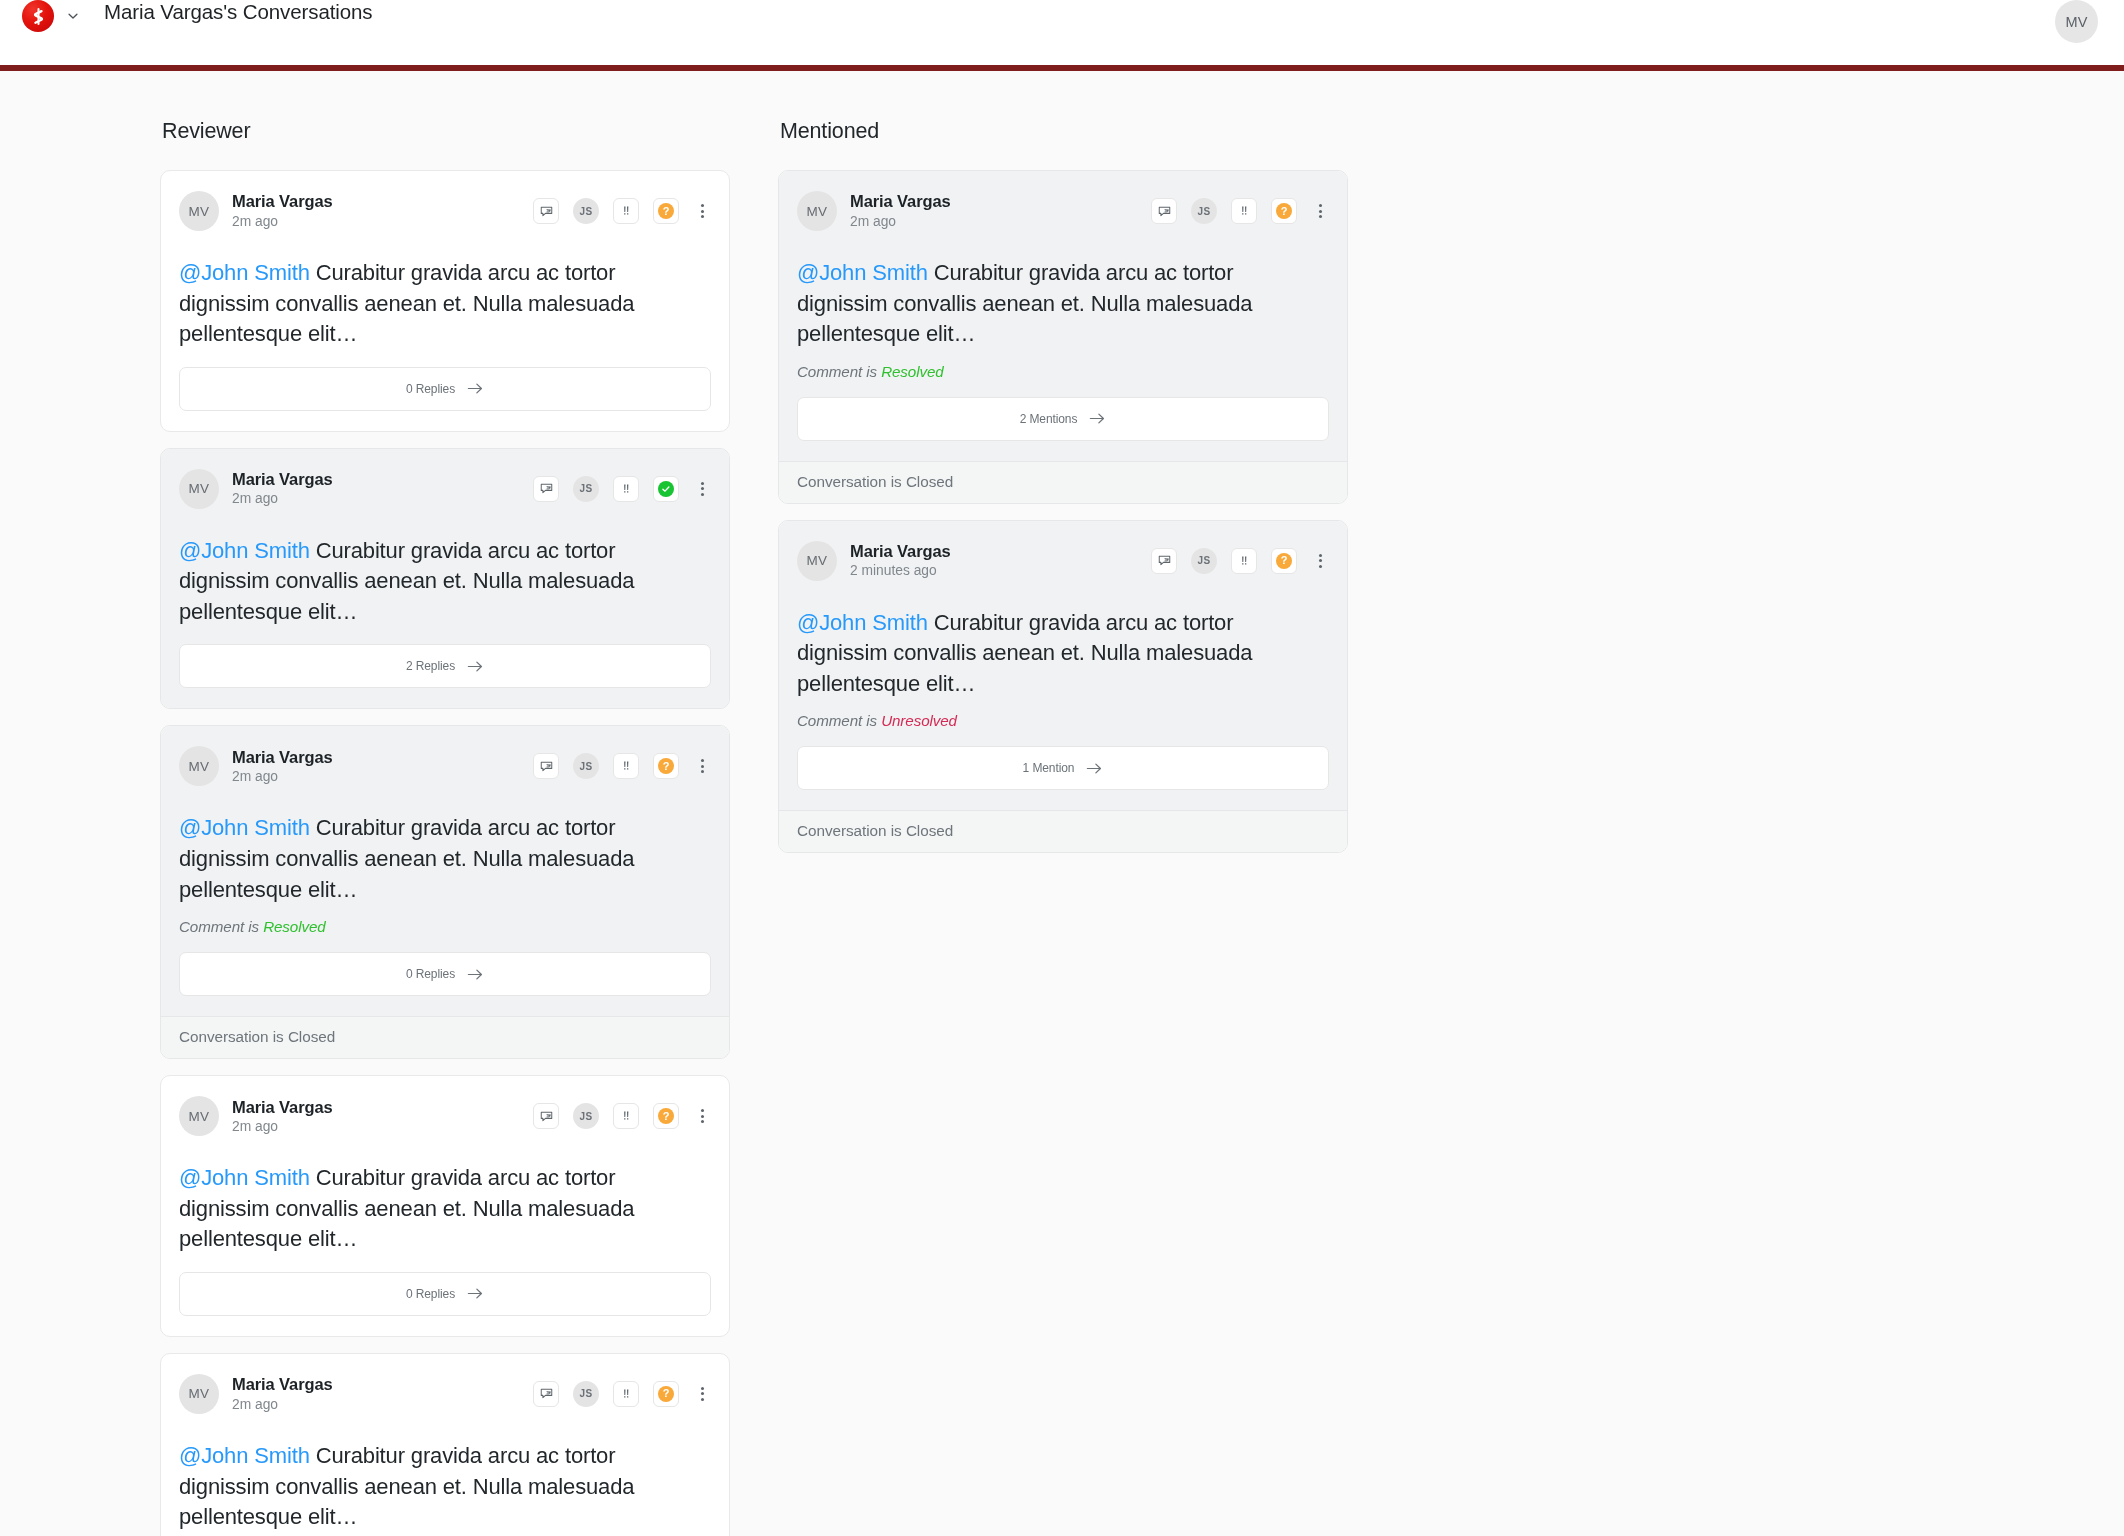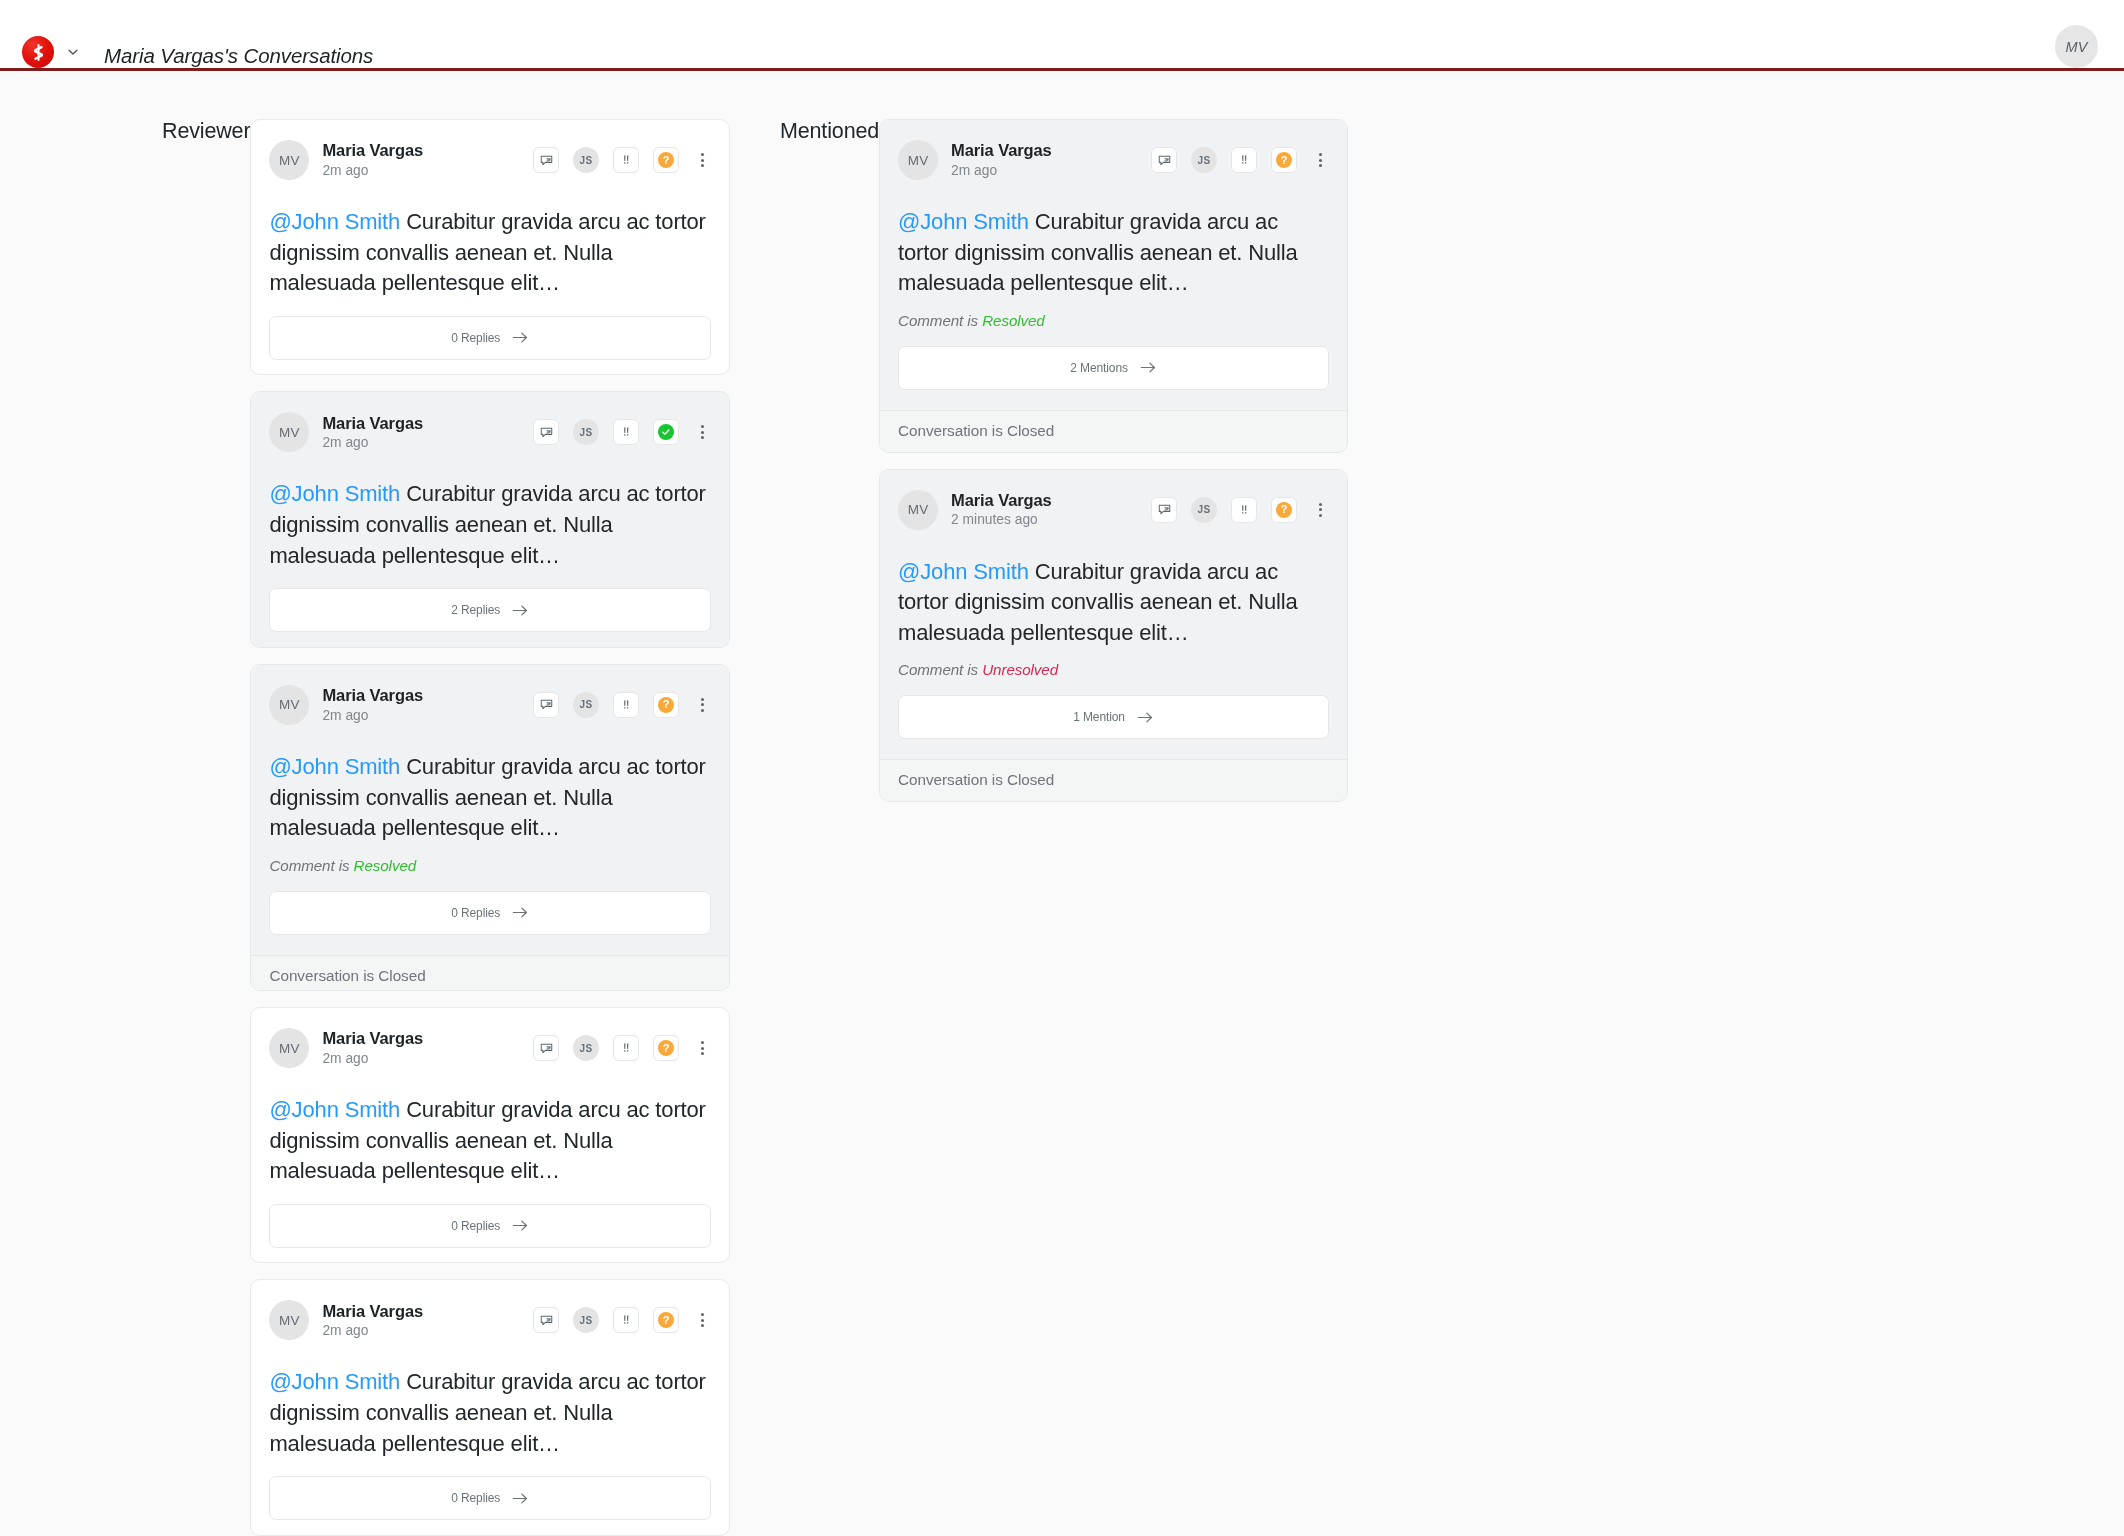--- a/index.html
+++ b/index.html
@@ -8,26 +8,25 @@
     height: 1536px;
     background: #FFFFFF;
     font-family: "Liberation Sans", sans-serif;
     -webkit-font-smoothing: antialiased;
   }
 
   
   .topbar {
     height: 71px;
     background: #FFFFFF;
-    border-bottom: 3px solid #7f1d1d;
+    border-bottom: 6px solid #7f1d1d;
     display: flex;
-    align-items: flex-end;
+    align-items: flex-start;
     padding: 0 26px 0 22px;
     position: relative;
-    font-style: italic;
   }
   .brand { display: flex; align-items: center; gap: 10px; }
   .logo-mark {
     width: 32px; height: 32px; border-radius: 50%;
     background: radial-gradient(circle at 34% 28%, #F0342C 0%, #E3120B 46%, #C3060A 100%);
     display: flex; align-items: center; justify-content: center;
     flex: none;
   }
   .logo-mark svg { display:block; }
   .chev { width: 18px; height: 18px; display:flex; align-items:center; justify-content:center; cursor: pointer; }
@@ -50,21 +49,21 @@
 
   
   .board {
     background: #FAFAFA;
     height: calc(1536px - 71px);
     display: flex;
     gap: 48px;
     padding: 48px 162px 0 160px;
     overflow: hidden;
   }
-  .column { width: 570px; flex: none; display: flex; flex-direction: row; }
+  .column { width: 570px; flex: none; display: flex; flex-direction: column; }
   .column-title {
     font-size: 21.5px;
     font-weight: 500;
     color: #22272B;
     letter-spacing: -0.15px;
     margin-bottom: 26px;
     padding-left: 2px;
   }
   .column-body { display: flex; flex-direction: column; gap: 16px; }
 

